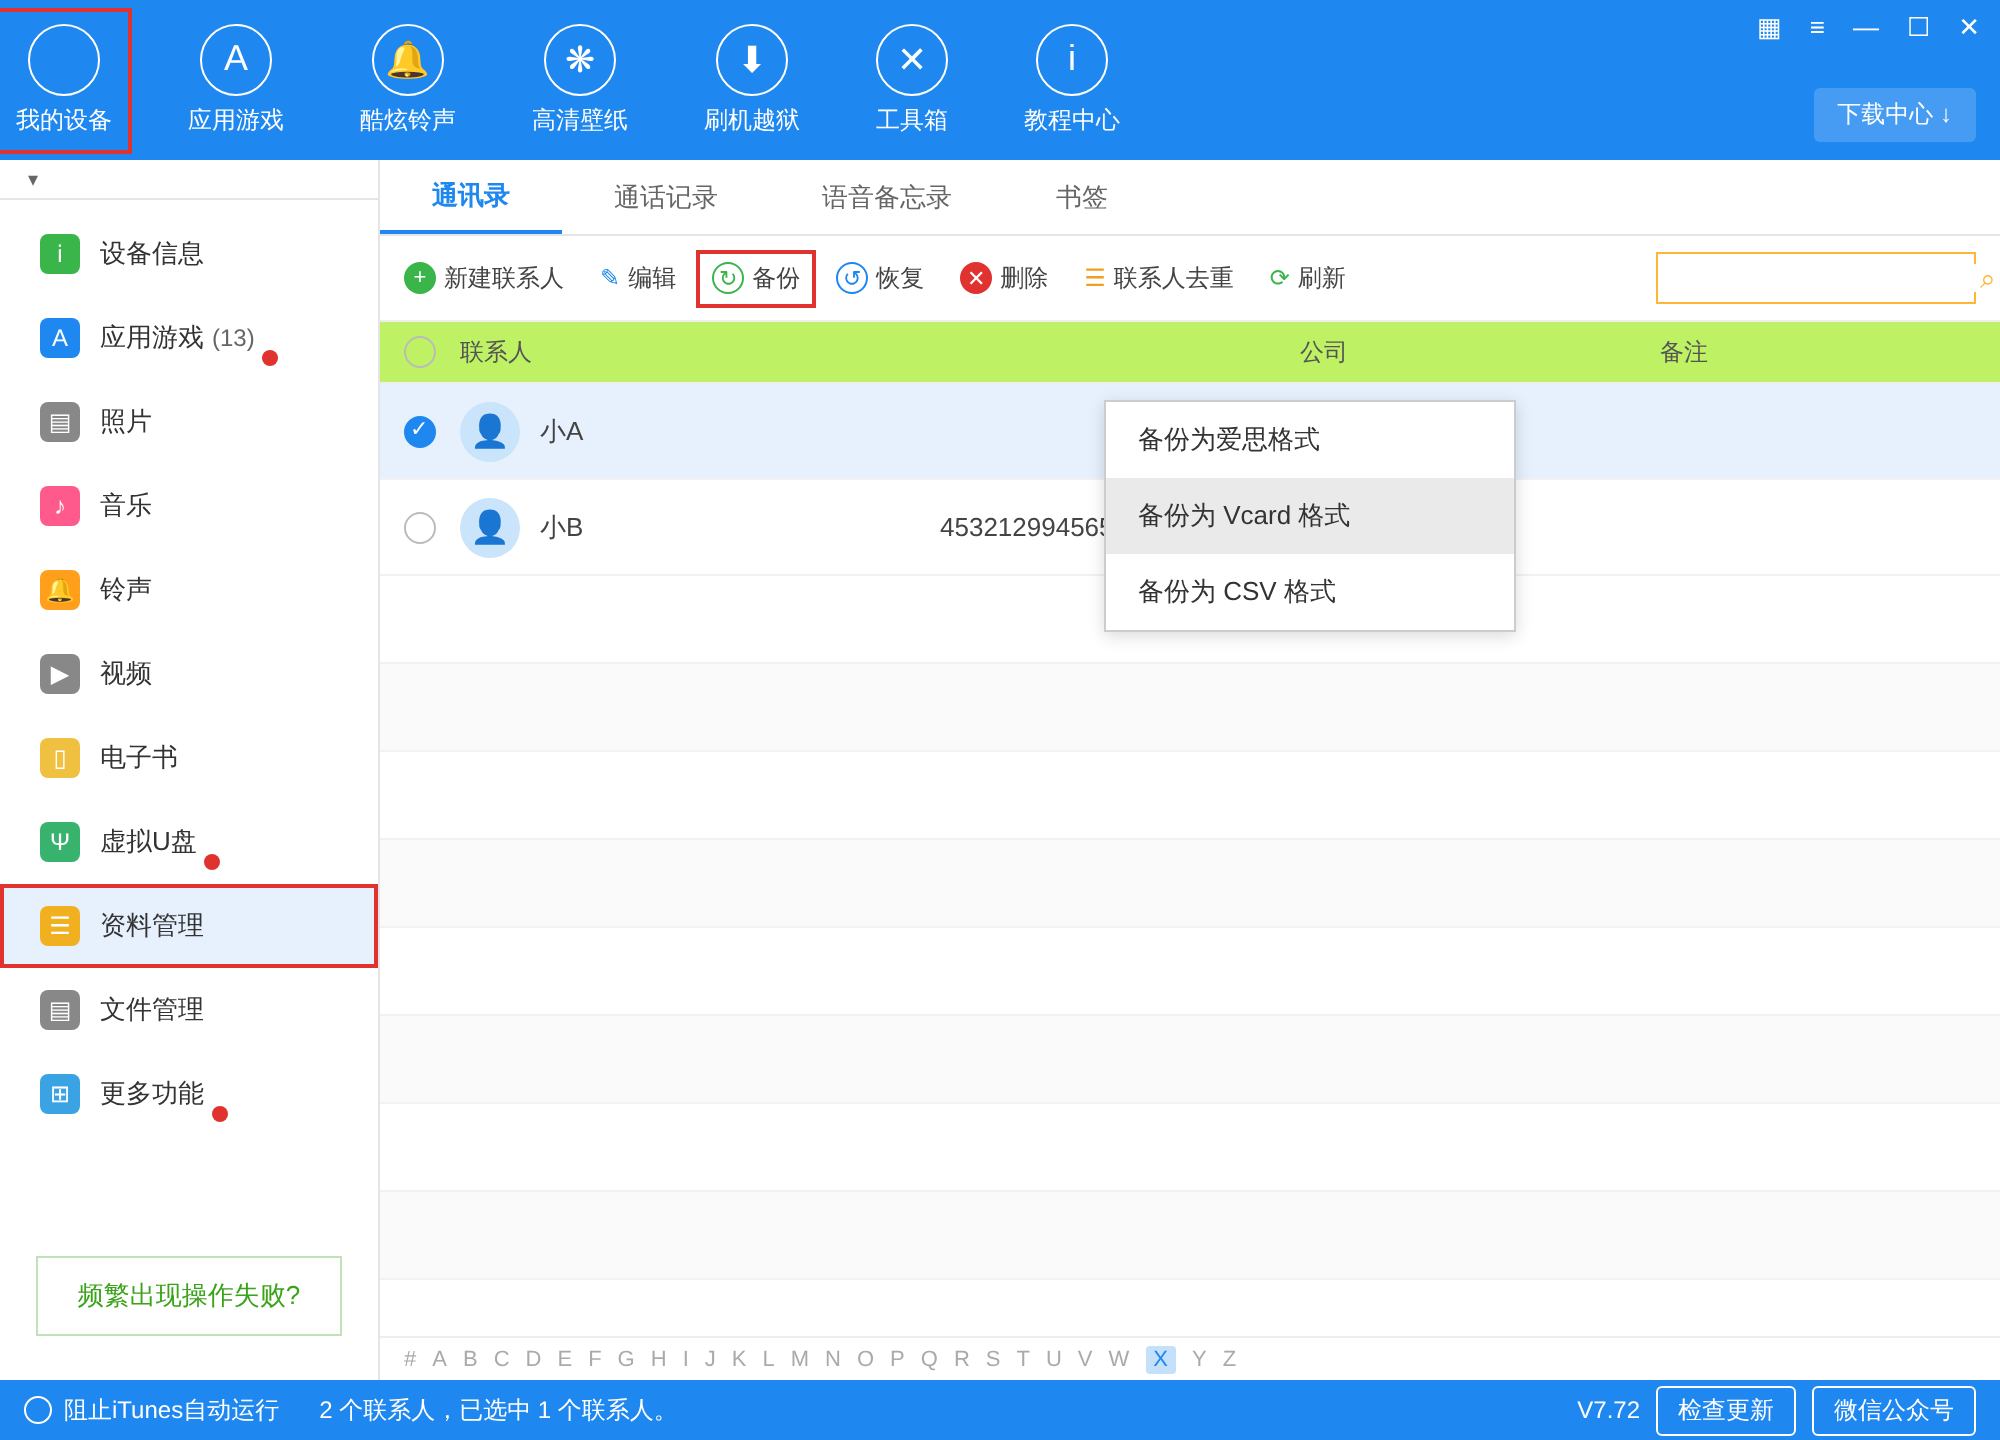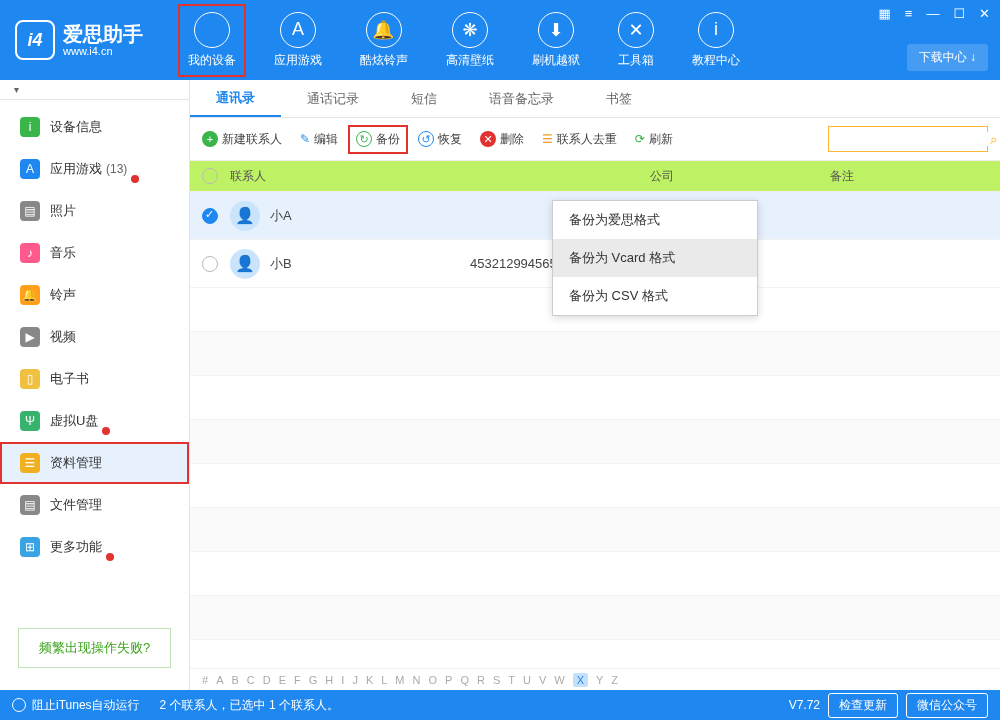--- a/index.html
+++ b/index.html
@@ -79,27 +79,20 @@
 .footer-left { display:flex; align-items:center; gap:6px; }
 .fcircle { width:14px; height:14px; border:1.5px solid #fff; border-radius:50%; }
 .footer-center { margin-left: 20px; flex:1; }
 .footer-badges { display:flex; gap:8px; align-items:center;}
 .fbtn { border:1px solid #fff; padding:3px 10px; border-radius:3px; cursor:pointer; }
 </style>
 </head>
 <body>
 
 <div class="header">
-  <div class="logo-area">
-    <div class="logo-circle">i4</div>
-    <div class="logo-text">
-      <div class="cn">爱思助手</div>
-      <div class="en">www.i4.cn</div>
-    </div>
-  </div>
   <div class="topnav" id="topnav">
       <div class="topnav-item active">
         <div class="topnav-icon"></div>
         <div class="topnav-label">我的设备</div>
       </div>
       <div class="topnav-item">
         <div class="topnav-icon">A</div>
         <div class="topnav-label">应用游戏</div>
       </div>
       <div class="topnav-item">
@@ -187,21 +180,20 @@
           <span class="red-dot" style="margin-left:4px;top:10px;position:relative;"></span>
         </div>
       </div>
     <div class="fail-link">频繁出现操作失败?</div>
   </div>
 
   <div class="main" style="position:relative;">
     <div class="tabs" id="tabs">
         <div class="tab active">通讯录</div>
         <div class="tab">通话记录</div>
-        <div class="tab">短信</div>
         <div class="tab">语音备忘录</div>
         <div class="tab">书签</div>
       </div>
 
     <div class="toolbar">
       <div class="tbtn">
           <span class="ticon" style="background:#39b54a">+</span>
           <span>新建联系人</span>
         </div>
       <div class="tbtn">

